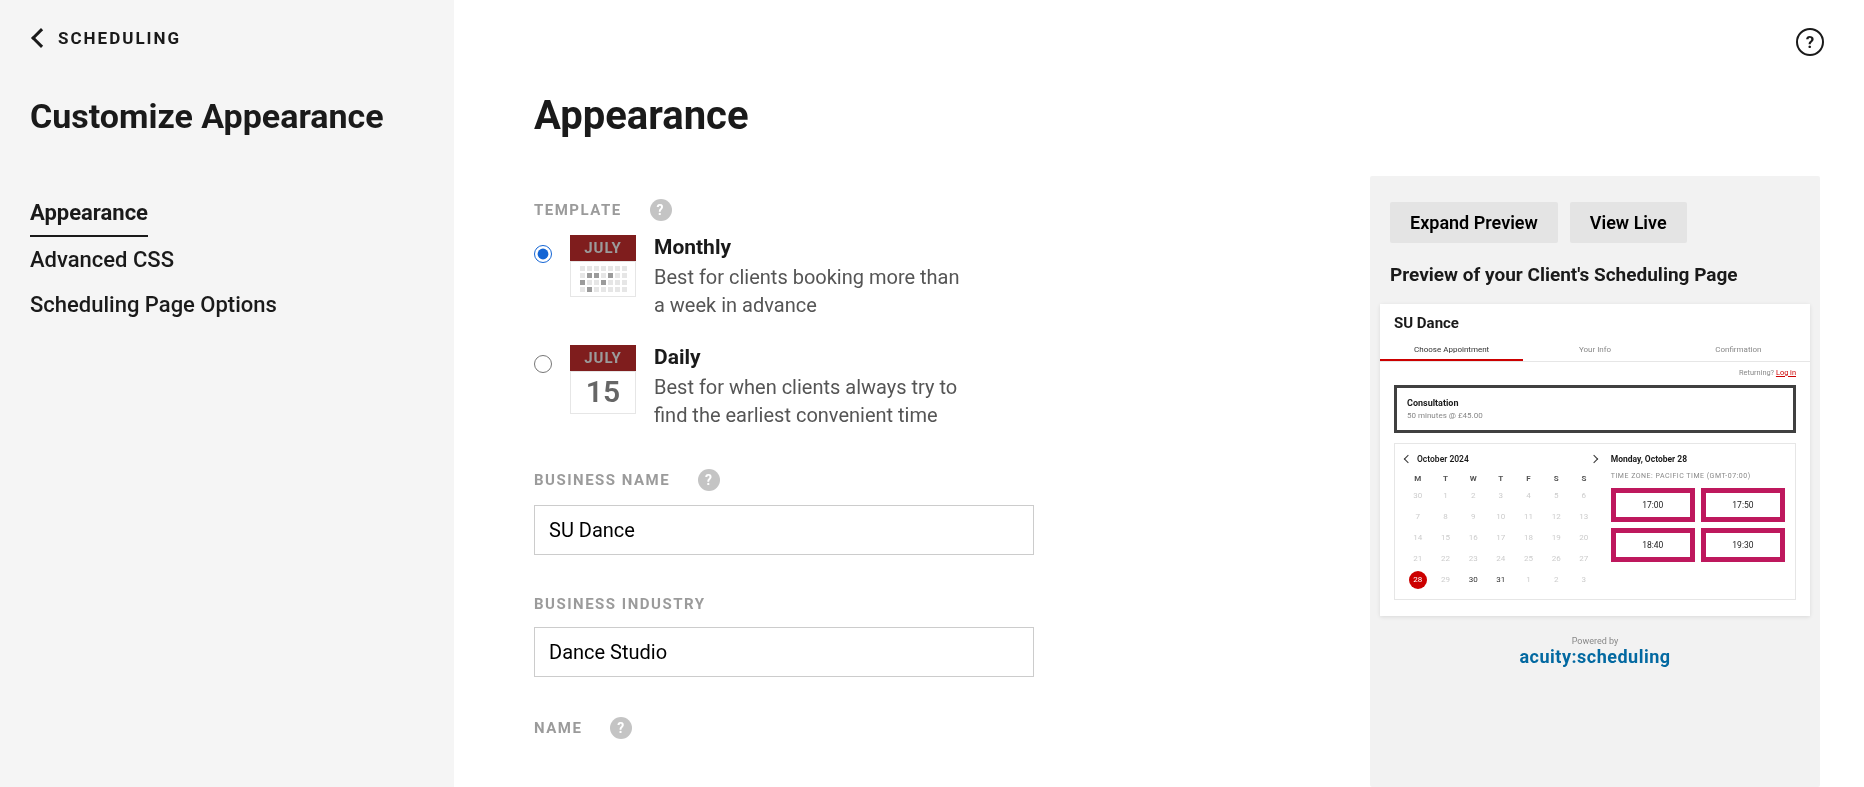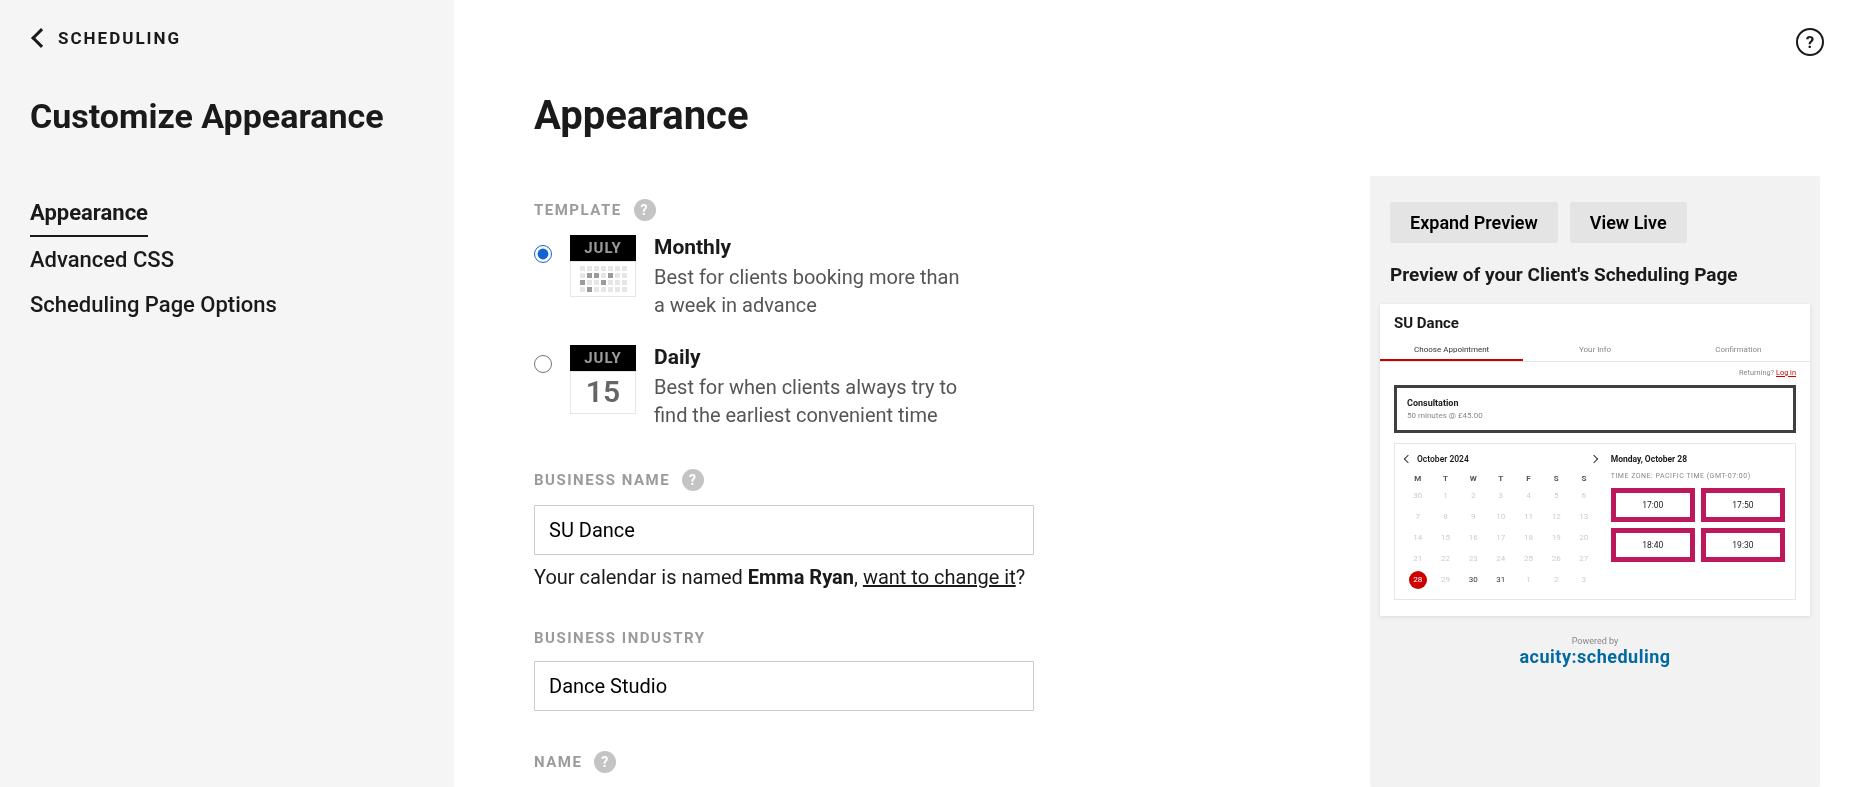--- a/index.html
+++ b/index.html
@@ -87,21 +87,21 @@
   }
 
   .section-label {
     font-size: 15px;
     font-weight: 700;
     letter-spacing: 1.5px;
     color: #9b9b9b;
     margin-bottom: 14px;
     display: flex;
     align-items: center;
-    gap: 12px;
+    gap: 28px;
     text-align: center;
   }
   .help-icon {
     width: 22px; height: 22px;
     background: #c4c4c4;
     border-radius: 50%;
     display: inline-flex;
     align-items: center;
     justify-content: center;
     color: #fff;
@@ -121,21 +121,21 @@
     width: 18px; height: 18px;
     margin-top: 10px;
     accent-color: #1264d4;
     cursor: pointer;
   }
   .template-icon {
     width: 66px;
     flex-shrink: 0;
   }
   .template-icon-header {
-    background: #000000;
+    background: #7f1d1d;
     color: #9b9b9b;
     font-weight: 700;
     letter-spacing: 1px;
     text-align: center;
     font-size: 15px;
     padding: 4px 0;
   }
   .template-icon-body-month {
     border: 1px solid #e6e6e6;
     padding: 4px;
@@ -378,23 +378,20 @@
         <div class="template-desc">Best for when clients always try to find the earliest convenient time</div>
       </div>
     </label>
 
     <div class="field-group">
       <div class="section-label">
         <span>BUSINESS NAME</span>
         <span class="help-icon">?</span>
       </div>
       <input class="text-input" type="text" value="SU Dance" style="">
-      <div class="helper-text">
-        <span>Your calendar is named </span><span class="bold">Emma Ryan</span><span>, </span><span class="link">want to change it</span><span>?</span>
-      </div>
     </div>
 
     <div class="field-group">
       <div class="section-label">
         <span>BUSINESS INDUSTRY</span>
       </div>
       <input class="text-input" type="text" value="Dance Studio" style="">
     </div>
 
     <div class="field-group">

